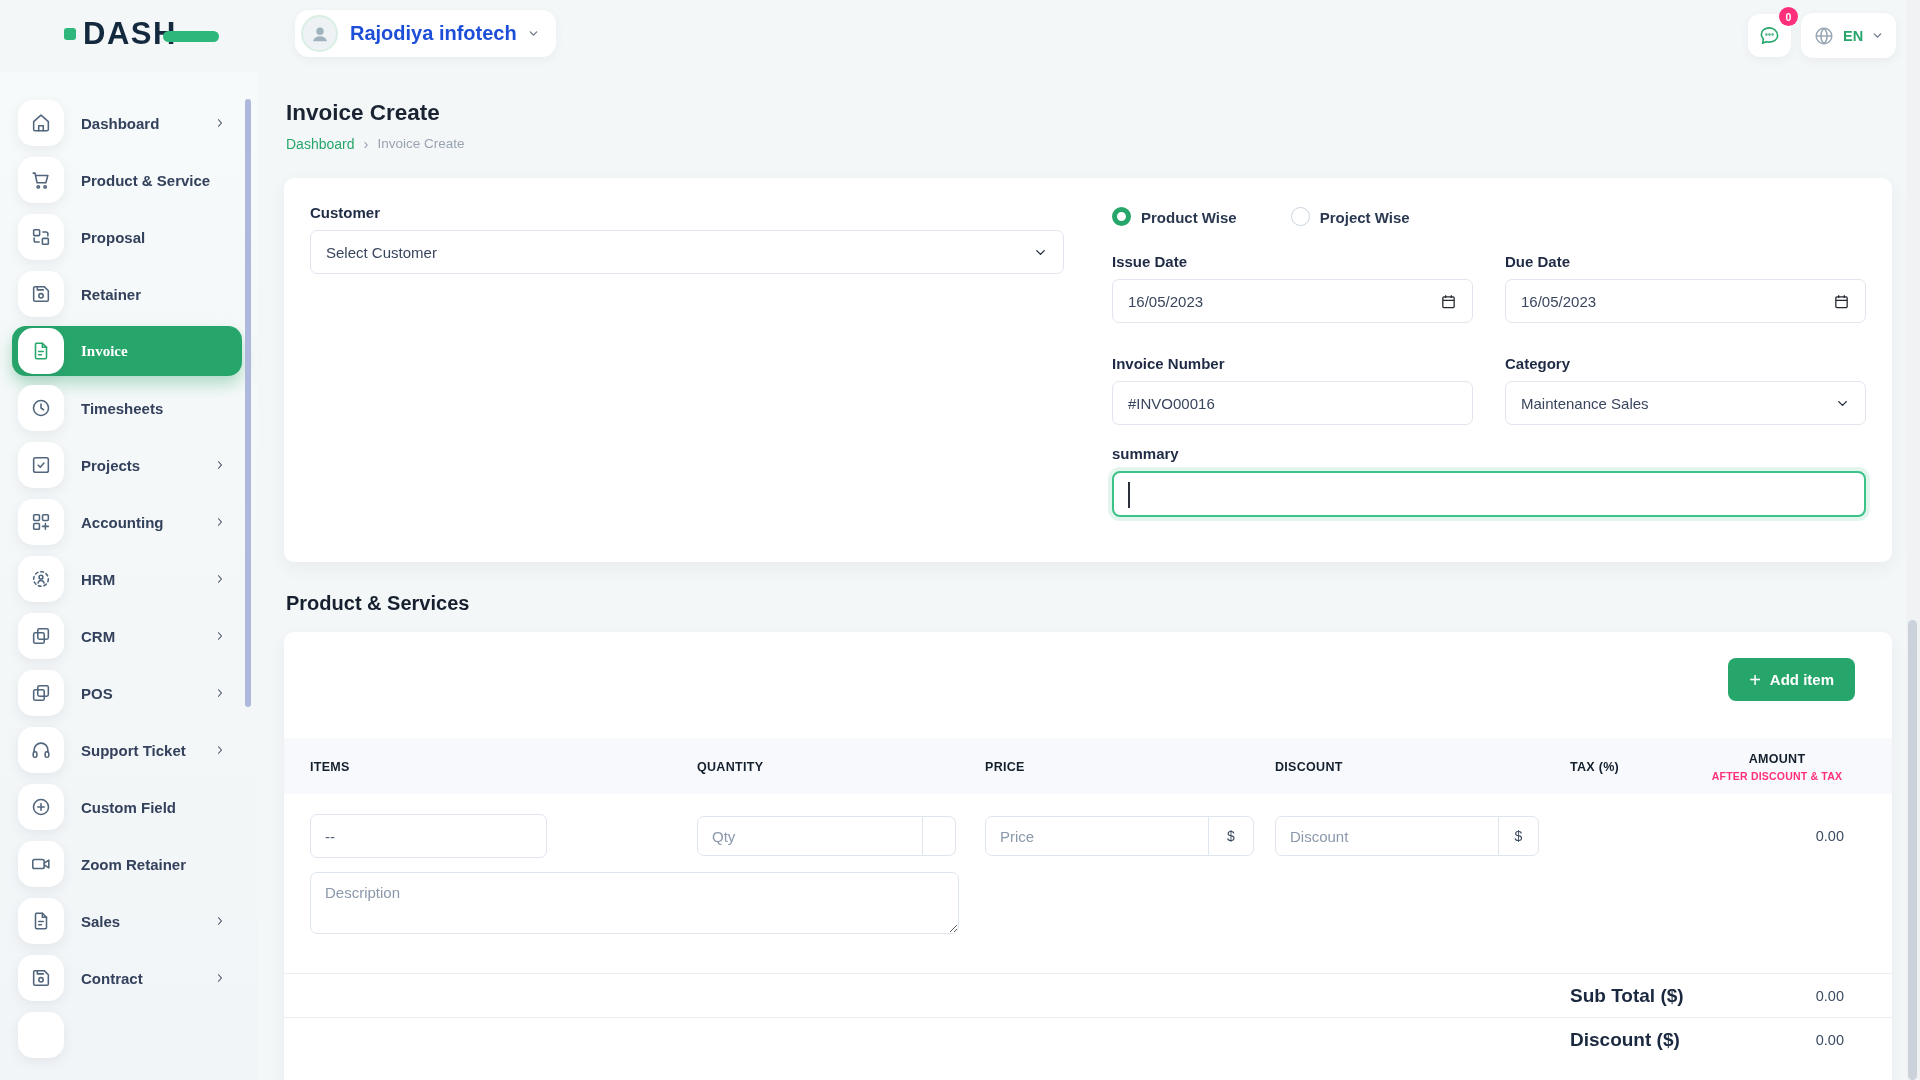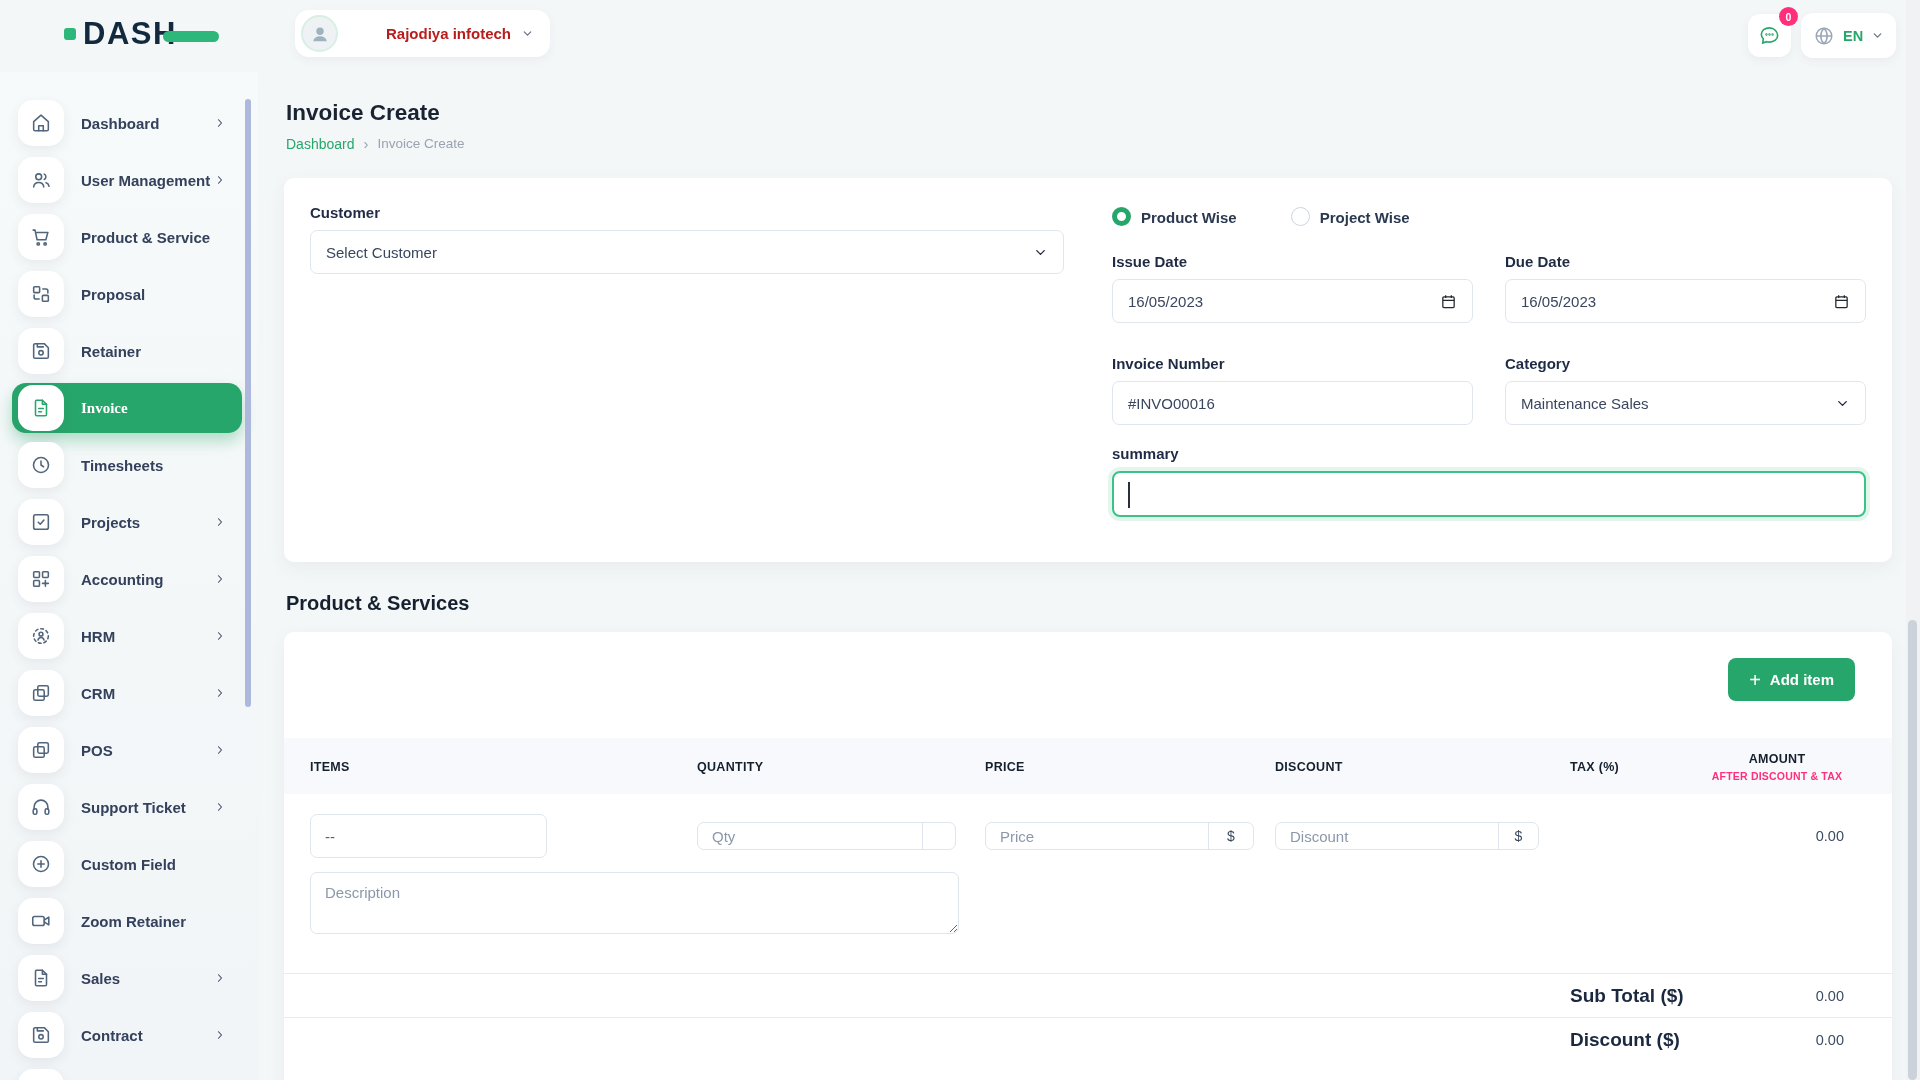--- a/index.html
+++ b/index.html
@@ -10,21 +10,21 @@
   .topbar { position:absolute; left:0; top:0; width:1920px; height:72px; }
   .logo { position:absolute; left:64px; top:16px; display:flex; align-items:center; }
   .logo-dot { width:12px; height:12px; border-radius:3px; background:var(--logo-green); margin-right:7px; }
   .logo-text { font-size:31px; font-weight:800; letter-spacing:1.5px; color:#13293d; }
   .logo-bar { width:56px; height:11px; border-radius:6px; background:var(--logo-green); margin-left:-14px; margin-top:4px; }
 
   .user-pill { position:absolute; left:295px; top:10px; height:47px; background:#fff; border-radius:14px;
     display:flex; align-items:center; padding:0 16px 0 6px; box-shadow:0 3px 10px rgba(40,60,90,.05); }
   .avatar { width:37px; height:37px; border-radius:50%; background:#eef2f4; border:2px solid #d9efe4;
     display:flex; align-items:center; justify-content:center; margin-right:12px; }
-  .user-name { font-size:15px; font-weight:600; color:#b91c1c; margin-right:10px;margin-left:36px; }
+  .user-name { font-size:20px; font-weight:600; color:#1d4ed8; margin-right:10px; }
 
   .chat-btn { position:absolute; left:1748px; top:14px; width:43px; height:43px; border-radius:12px; background:#fff;
     box-shadow:0 3px 10px rgba(40,60,90,.06); display:flex; align-items:center; justify-content:center; }
   .chat-badge { position:absolute; right:-7px; top:-7px; min-width:19px; height:19px; border-radius:10px;
     background:var(--pink); color:#fff; font-size:10.5px; font-weight:700; display:flex; align-items:center;
     justify-content:center; padding:0 5px; }
   .lang-pill { position:absolute; left:1801px; top:13px; height:45px; background:#fff; border-radius:12px;
     box-shadow:0 3px 10px rgba(40,60,90,.06); display:flex; align-items:center; padding:0 12px; gap:8px; }
   .lang-code { color:var(--accent); font-weight:700; font-size:14.5px; }
 
@@ -87,21 +87,21 @@
   .tbl-grid { display:grid; grid-template-columns:413px 288px 290px 295px 140px 1fr; align-items:center; }
   .tbl-head { background:#f8f9fc; padding:14px 0 12px 0; }
   .th { font-size:12.5px; font-weight:700; color:#15202e; letter-spacing:.3px; }
   .th-items { padding-left:26px; }
   .th-amount { text-align:center; padding-right:48px; }
   .th-amount-sub { font-size:10.5px; font-weight:700; color:var(--pink); letter-spacing:.2px; margin-top:4px; }
 
   .row-inputs { padding:20px 0 0 0; }
   .item-select { margin-left:26px; width:237px; height:44px; border:1px solid #e1e6ee; border-radius:7px;
     display:flex; align-items:center; padding:0 14px; font-size:15px; color:#55627a; }
-  .igroup { display:flex; height:28px; border:1px solid #dfe5ec; border-radius:7px; overflow:hidden; background:#fff; }
+  .igroup { display:flex; height:40px; border:1px solid #dfe5ec; border-radius:7px; overflow:hidden; background:#fff; }
   .igroup input { border:none; flex:1; min-width:0; padding:0 14px; font-size:15px; color:#39465e; background:transparent; }
   .igroup input::placeholder, textarea::placeholder { color:#8b98ab; }
   .suffix { border-left:1px solid #dfe5ec; display:flex; align-items:center; justify-content:center;
     font-size:14px; color:#3c4a5e; }
   .g-qty { width:259px; } .g-qty .suffix { width:33px; }
   .g-price { width:269px; } .g-price .suffix { width:45px; }
   .g-disc { width:264px; } .g-disc .suffix { width:40px; }
   .amount-cell { text-align:right; padding-right:48px; font-size:14.5px; color:#3d4c63; }
 
   .desc-row { padding:14px 12px 35px 26px; }
@@ -174,36 +174,20 @@
         <span class="side-label">Dashboard</span>
         <span class="side-chevron">
           <svg width="12" height="12" viewBox="0 0 24 24" fill="none" stroke="currentColor" stroke-width="2.2" stroke-linecap="round" stroke-linejoin="round">
             <path d="M9 5.5l6 6.5-6 6.5"></path>
           </svg>
         </span>
       </div>
       <div class="side-item">
         <span class="side-icon-box">
           <svg width="22" height="22" viewBox="0 0 24 24" fill="none" stroke="currentColor" stroke-width="1.7" stroke-linecap="round" stroke-linejoin="round">
-            <circle cx="9.5" cy="8.5" r="3.2"></circle>
-            <path d="M4 19.5c.4-3 2.6-4.8 5.5-4.8s5.1 1.8 5.5 4.8"></path>
-            <path d="M15.5 5.6a3.2 3.2 0 0 1 0 5.8"></path>
-            <path d="M17.5 14.9c1.8.6 3 2 3.3 4"></path>
-          </svg>
-        </span>
-        <span class="side-label">User Management</span>
-        <span class="side-chevron">
-          <svg width="12" height="12" viewBox="0 0 24 24" fill="none" stroke="currentColor" stroke-width="2.2" stroke-linecap="round" stroke-linejoin="round">
-            <path d="M9 5.5l6 6.5-6 6.5"></path>
-          </svg>
-        </span>
-      </div>
-      <div class="side-item">
-        <span class="side-icon-box">
-          <svg width="22" height="22" viewBox="0 0 24 24" fill="none" stroke="currentColor" stroke-width="1.7" stroke-linecap="round" stroke-linejoin="round">
             <circle cx="9" cy="19.5" r="1.3"></circle>
             <circle cx="16.5" cy="19.5" r="1.3"></circle>
             <path d="M3.5 4.5h2l2.2 10.5h9.6l2.2-8H6.4"></path>
           </svg>
         </span>
         <span class="side-label">Product &amp; Service</span>
       </div>
       <div class="side-item">
         <span class="side-icon-box">
           <svg width="22" height="22" viewBox="0 0 24 24" fill="none" stroke="currentColor" stroke-width="1.7" stroke-linecap="round" stroke-linejoin="round">

